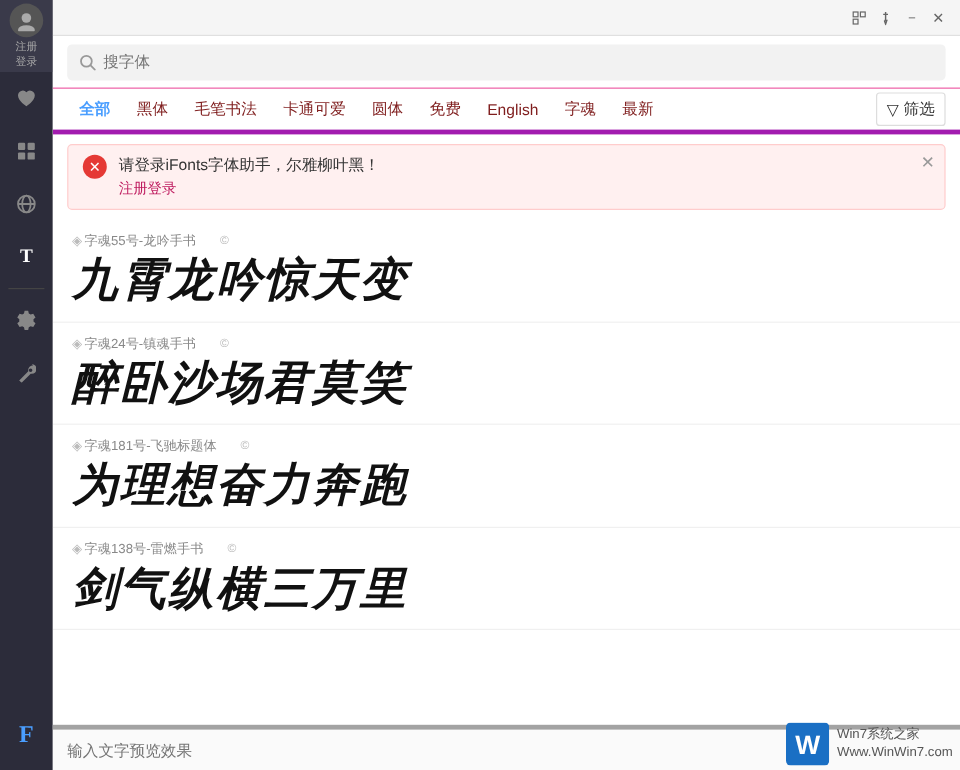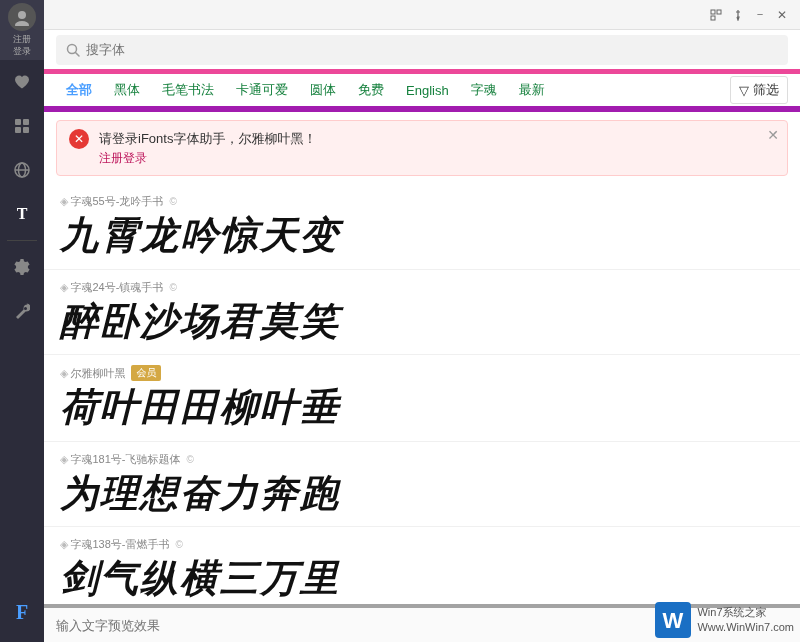--- a/index.html
+++ b/index.html
@@ -86,21 +86,21 @@
       cursor: pointer;
       margin-left: 2px;
     }
 
     
     .searchbar {
       height: 44px;
       display: flex;
       align-items: center;
       padding: 0 12px;
-      border-bottom: 5px solid #ec4899;
+      border-bottom: 1px solid #ec4899;
       background: #fff;
     }
     .search-input-wrap {
       flex: 1;
       display: flex;
       align-items: center;
       background: #f2f2f2;
       border-radius: 4px;
       padding: 0 10px;
       height: 30px;
@@ -113,28 +113,28 @@
       color: #666;
       width: 100%;
     }
 
     
     .filter-tabs {
       height: 38px;
       display: flex;
       align-items: center;
       padding: 0 12px;
-      border-bottom: 6px solid #a21caf;
+      border-bottom: 4px solid #a21caf;
       background: #fff;
       gap: 2px;
     }
     .filter-tab {
       padding: 4px 10px;
       font-size: 13px;
-      color: #15803d;
+      color: #7f1d1d;
       cursor: pointer;
       border-radius: 3px;
       white-space: nowrap;
     }
     .filter-tab.active { color: #4a9eff; font-weight: bold; }
     .filter-spacer { flex: 1; }
     .filter-btn {
       display: flex;
       align-items: center;
       gap: 4px;
@@ -187,21 +187,21 @@
       overflow-y: auto;
       padding: 4px 0;
     }
     .font-item {
       padding: 10px 16px;
       border-bottom: 1px solid #f0f0f0;
     }
     .font-item-header {
       display: flex;
       align-items: center;
-      gap: 6px;
+      gap: 20px;
       margin-bottom: 4px;
     }
     .font-item-name {
       font-size: 11px;
       color: #888;
     }
     .font-item-name .bullet { color: #bbb; margin-right: 2px; }
     .font-item-copy { font-size: 10px; color: #bbb; }
     .vip-badge {
       background: #d4a843;
@@ -401,29 +401,20 @@
     <div class="font-item">
       <div class="font-item-header">
         <span class="font-item-name">
           <span class="bullet">◈</span><span>字魂24号-镇魂手书</span>
         </span>
         <span class="font-item-copy">©</span>
       </div>
       <div class="font-preview style2">醉卧沙场君莫笑</div>
     </div>
 
-    <div class="font-item">
-      <div class="font-item-header">
-        <span class="font-item-name">
-          <span class="bullet">◈</span><span>尔雅柳叶黑</span>
-        </span>
-        <span class="vip-badge">会员</span>
-      </div>
-      <div class="font-preview style3">荷叶田田柳叶垂</div>
-    </div>
 
     <div class="font-item">
       <div class="font-item-header">
         <span class="font-item-name">
           <span class="bullet">◈</span><span>字魂181号-飞驰标题体</span>
         </span>
         <span class="font-item-copy">©</span>
       </div>
       <div class="font-preview style4">为理想奋力奔跑</div>
     </div>

